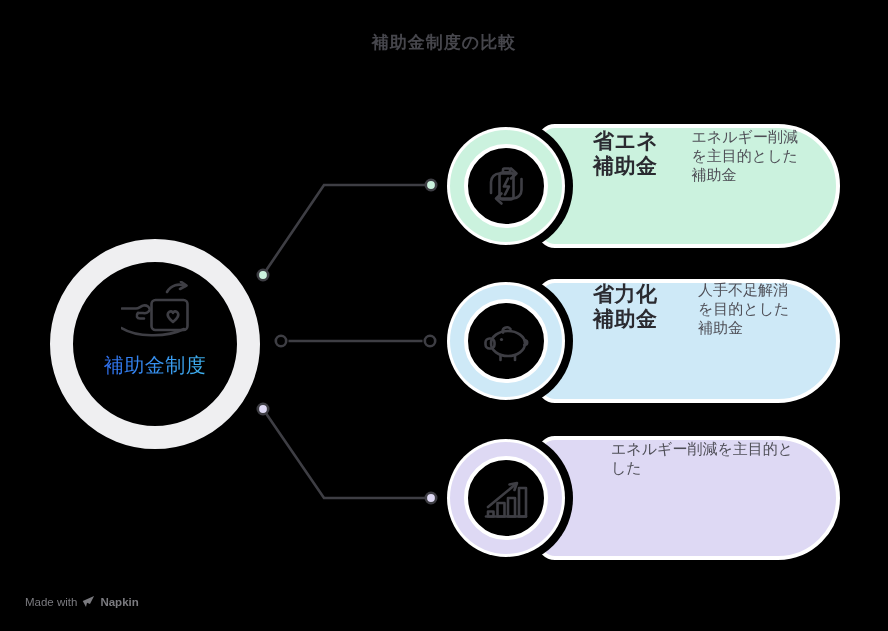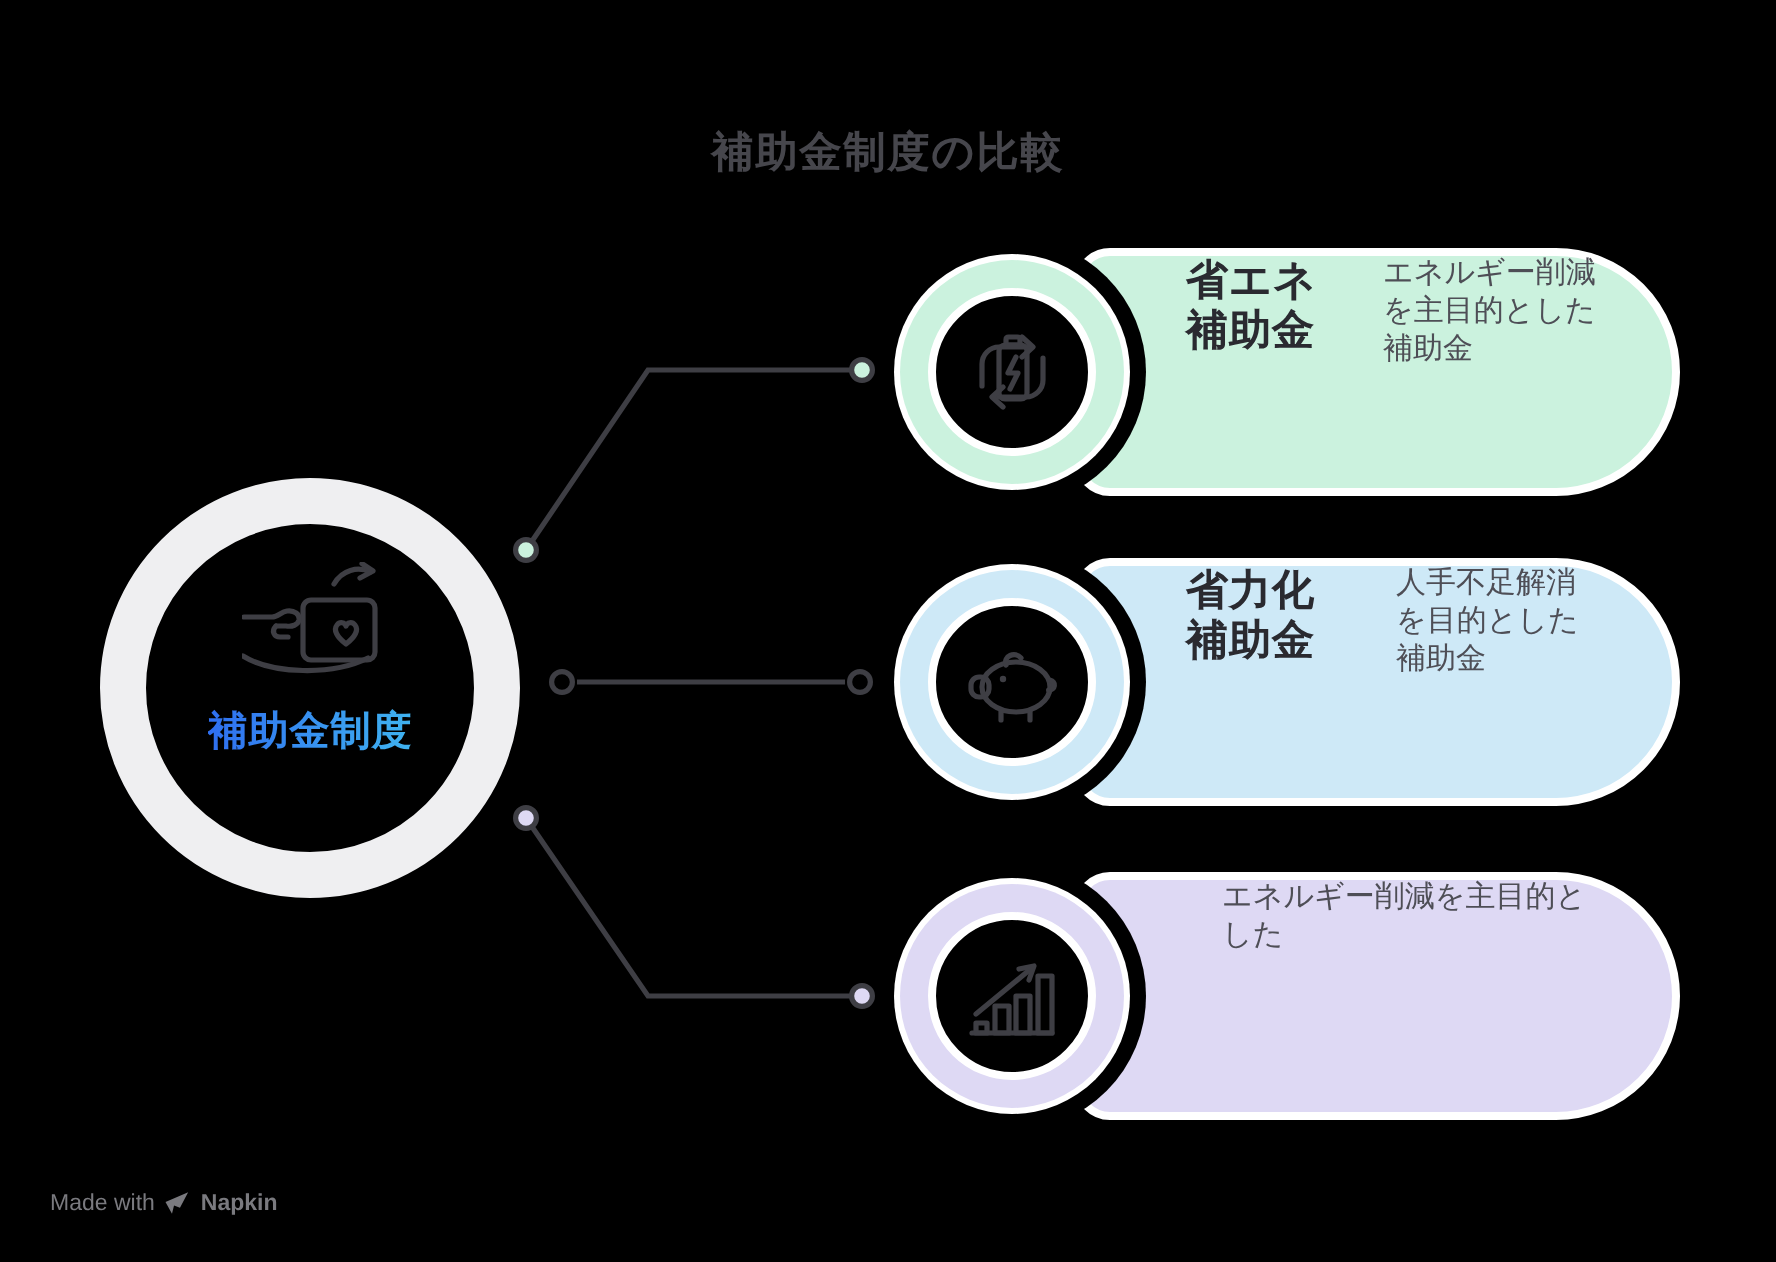--- a/index.html
+++ b/index.html
@@ -7,38 +7,38 @@
     --title:#46464c; --pill-title:#2a2a30; --pill-desc:#4e4e56;
     --watermark:#7a7a7f; --label-gradient-start:#2f6ff0; --label-gradient-end:#3fb3f0;
     --b0:#cbf2de; --b1:#cee9f7; --b2:#ded9f4;
   }
   *{box-sizing:border-box;margin:0;padding:0;}
   html,body{background:var(--bg);}
   body{font-family:"Liberation Sans","DejaVu Sans",sans-serif;}
   .canvas{position:relative;width:888px;height:631px;background:var(--bg);overflow:hidden;}
 
   .main-title{
-    position:absolute;top:62px;left:0;width:100%;text-align:center;
-    font-size:21px;font-weight:700;color:var(--title);letter-spacing:1px;
+    position:absolute;top:31px;left:0;width:100%;text-align:center;
+    font-size:17px;font-weight:700;color:var(--title);letter-spacing:1px;
   }
 
   .connectors{position:absolute;top:0;left:0;}
   .conn{fill:none;stroke:var(--line);stroke-width:2.6px;}
   .dot{stroke:var(--line);stroke-width:2.6px;}
   .dot-open{fill:none;}
 
   
   .center-node{
     position:absolute;left:50px;top:239px;width:210px;height:210px;
     border-radius:50%;border:23px solid var(--ring);background:transparent;
     display:flex;flex-direction:column;align-items:center;justify-content:center;
     gap:13px;padding-bottom:28px;
   }
   .center-label{
-    font-size:20px;font-weight:700;letter-spacing:0.5px;
+    font-size:20px;font-weight:400;letter-spacing:0.5px;
     background:linear-gradient(90deg,var(--label-gradient-start),var(--label-gradient-end));
     -webkit-background-clip:text;background-clip:text;
     -webkit-text-fill-color:transparent;color:var(--label-gradient-start);
   }
 
   
   .pill{
     position:absolute;left:537px;width:303px;height:124px;
     border:4px solid var(--border);border-radius:18px 62px 62px 18px;
     display:flex;flex-direction:row;justify-content:center;
@@ -52,21 +52,21 @@
     font-size:15px;color:var(--pill-desc);line-height:1.25;white-space:pre-line;margin-left:18px;
   }
   .branch-circle{
     position:absolute;left:464px;width:84px;height:84px;border-radius:50%;
     background:var(--bg);border:4px solid var(--border);
     display:flex;align-items:center;justify-content:center;
   }
   .halo0{box-shadow:0 0 0 14px var(--b0),0 0 0 17px var(--border),0 0 0 25px var(--bg);}
   .halo1{box-shadow:0 0 0 14px var(--b1),0 0 0 17px var(--border),0 0 0 25px var(--bg);}
   .halo2{box-shadow:0 0 0 14px var(--b2),0 0 0 17px var(--border),0 0 0 25px var(--bg);}
-  .bg0{background:var(--b0);} .bg1{background:var(--b1);} .bg2{background:var(--b2);}
+  .bg0{background:var(--b0);} .bg1{background:var(--b1);font-family:Liberation Mono, monospace;} .bg2{background:var(--b2);}
 
   .icon-stroke{fill:none;stroke:var(--line);stroke-width:2.6px;stroke-linecap:round;stroke-linejoin:round;}
   .icon-fill{fill:var(--line);stroke:none;}
 
   .watermark{
     position:absolute;left:25px;top:595px;display:flex;align-items:center;gap:5px;
     color:var(--watermark);font-size:11.5px;
   }
   .watermark .brand{font-weight:600;}
   .wm-icon{fill:var(--watermark);}

